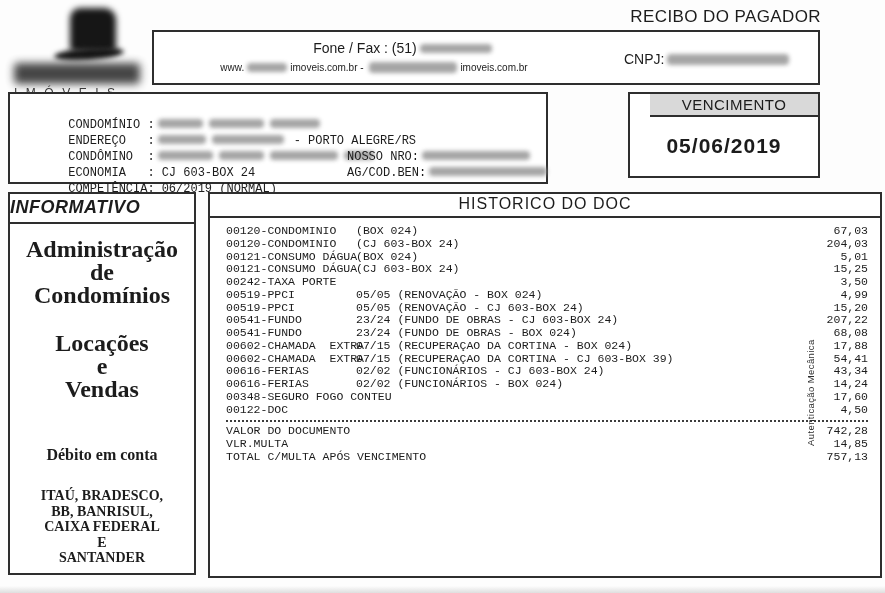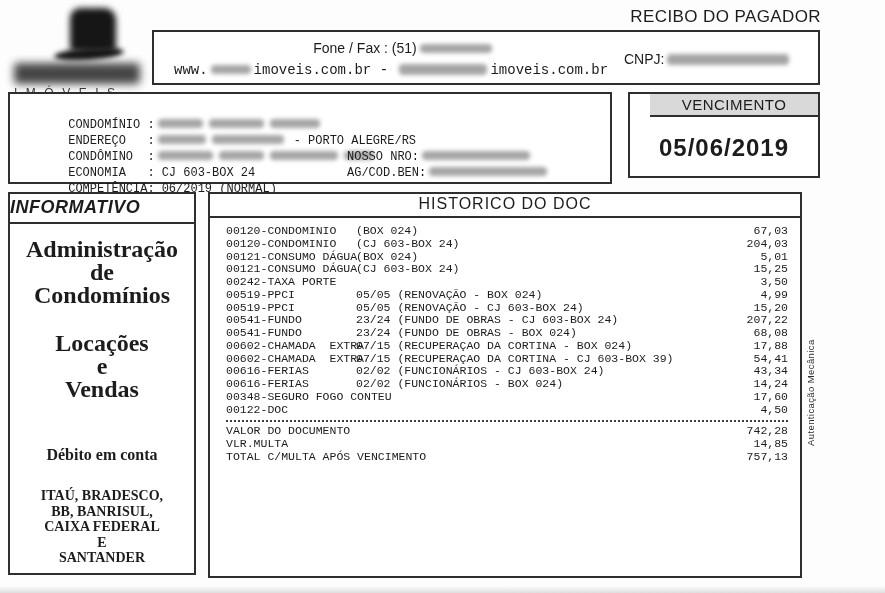--- a/index.html
+++ b/index.html
@@ -23,48 +23,48 @@
   .logo-word{position:absolute;left:2px;top:57px;width:126px;height:21px;background:#262626;
              border-radius:4px;filter:blur(4px);opacity:.85;}
   .logo-sub{position:absolute;left:2px;top:80px;width:130px;font-size:12px;letter-spacing:8.5px;
             white-space:nowrap;color:#3a3a3a;filter:blur(.4px);}
 
   .doc-title{position:absolute;top:7px;right:64px;font-size:17px;letter-spacing:.4px;}
 
   
   #header-box{left:152px;top:30px;width:668px;height:55px;}
   .fone-line{position:absolute;left:80px;top:8px;width:340px;text-align:center;font-size:14px;white-space:nowrap;}
-  .www-line{position:absolute;left:20px;top:30px;width:400px;text-align:center;font-size:14px;white-space:nowrap;font-family:Liberation Mono, monospace;}
+  .www-line{position:absolute;left:20px;top:30px;width:400px;text-align:center;font-size:10px;white-space:nowrap;}
   .cnpj{position:absolute;left:470px;top:19px;font-size:14px;white-space:nowrap;}
 
   
-  #info-box{left:8px;top:92px;width:604px;height:92px;padding:7px 0 0 15px;
+  #info-box{left:8px;top:92px;width:540px;height:92px;padding:7px 0 0 15px;
             font-family:"Liberation Mono",monospace;font-size:12px;}
   .irow{position:relative;height:16px;line-height:16px;white-space:pre;}
   .irow .val{margin-left:7px;}
   .rcol{position:absolute;left:322px;top:0;white-space:pre;}
 
   
   #venc-box{left:628px;top:92px;width:192px;height:86px;}
   .venc-head{height:21px;line-height:21px;background:var(--band);border-bottom:2px solid var(--border);
              text-align:center;font-size:15px;letter-spacing:.5px;margin-left:20px;}
-  .venc-date{margin-top:17px;text-align:center;font-size:24px;font-weight:700;letter-spacing:1px;}
+  .venc-date{margin-top:17px;text-align:center;font-size:21px;font-weight:700;letter-spacing:1px;}
 
   
   #sidebar-box{left:8px;top:192px;width:188px;height:383px;}
   .sb-head{font-style:italic;font-weight:700;font-size:18px;text-align:left;padding:3px 0 4px;
            border-bottom:2px solid var(--border);letter-spacing:.5px;}
   .sb-block{font-family:"Liberation Serif",serif;font-weight:700;text-align:center;white-space:pre-line;}
   .sb1{margin-top:14px;font-size:24px;line-height:23px;}
   .sb2{margin-top:25px;font-size:24px;line-height:23px;}
   .sb3{margin-top:45px;font-size:16px;}
   .sb4{margin-top:24px;font-size:14px;line-height:15.5px;}
 
   
-  #table-box{left:208px;top:192px;width:594px;height:386px;}
+  #table-box{left:208px;top:192px;width:674px;height:386px;}
   .tbl-head{font-size:16px;letter-spacing:1px;text-align:center;padding:1px 0 3px;
             border-bottom:2px solid var(--border);}
   .tbl-body{padding:7px 12px 0 16px;font-family:"Liberation Mono",monospace;font-size:11.5px;}
   .trow{display:flex;line-height:12.75px;white-space:pre;}
   .c1{width:130px;flex:none;}
   .c2{flex:1;}
   .c3{width:72px;text-align:right;flex:none;}
   .dots{border-top:2px dotted #3d3d3d;margin:4px 0 3px;}
   .tot-label{flex:1;}
 

